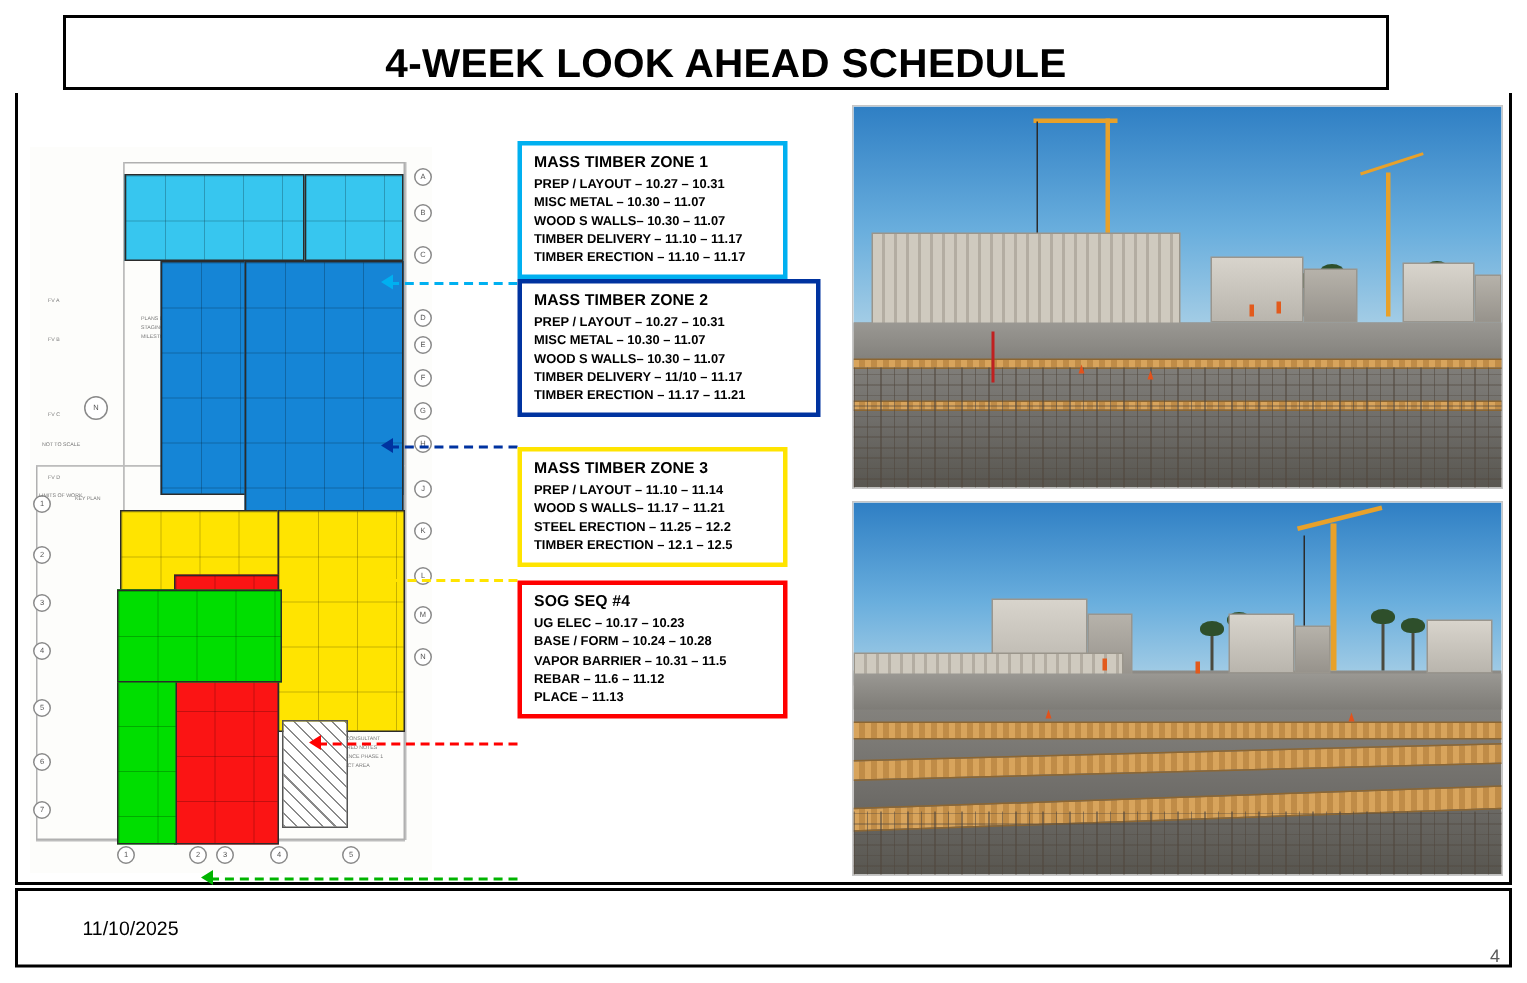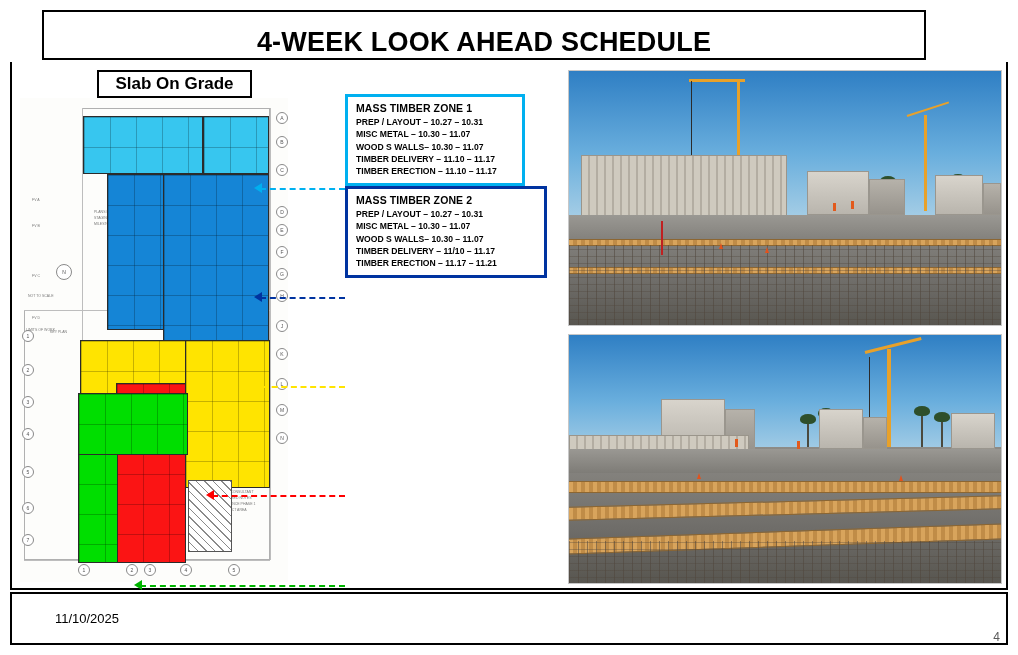--- a/index.html
+++ b/index.html
@@ -311,21 +311,20 @@
 <div class="slide">
 
   <div class="title-bar">
     <div class="title-text">4-WEEK LOOK AHEAD SCHEDULE</div>
   </div>
 
   <div class="body-frame">
 
     <div class="plan-area">
 
-      <div class="plan-title">Slab On Grade</div>
 
       <div class="sheet">
 
         <div class="thin" style="left:62px; top:10px; width:188px; height:250px;"></div>
         <div class="thin" style="left:4px; top:212px; width:246px; height:250px;"></div>
         <div class="gridline" style="left:62px; top:10px; width:1px; height:452px;"></div>
         <div class="gridline" style="left:250px; top:10px; width:1px; height:452px;"></div>
         <div class="gridline" style="left:4px; top:212px; width:246px; height:1px;"></div>
         <div class="gridline" style="left:4px; top:462px; width:246px; height:1px;"></div>
 
@@ -436,21 +435,36 @@
 
       <div class="legend-box" style="left:333px; top:124px; width:202px; border-color:#0033a0;">
         <div class="lb-title">MASS TIMBER ZONE 2</div>
         <div class="lb-line">PREP / LAYOUT – 10.27 – 10.31</div>
         <div class="lb-line">MISC METAL – 10.30 – 11.07</div>
         <div class="lb-line">WOOD S WALLS– 10.30 – 11.07</div>
         <div class="lb-line">TIMBER DELIVERY – 11/10 – 11.17</div>
         <div class="lb-line">TIMBER ERECTION – 11.17 – 11.21</div>
       </div>
 
-
+      <div class="legend-box" style="left:333px; top:236px; width:180px; border-color:#ffe400;">
+        <div class="lb-title">MASS TIMBER ZONE 3</div>
+        <div class="lb-line">PREP / LAYOUT – 11.10 – 11.14</div>
+        <div class="lb-line">WOOD S WALLS– 11.17 – 11.21</div>
+        <div class="lb-line">STEEL ERECTION – 11.25 – 12.2</div>
+        <div class="lb-line">TIMBER ERECTION – 12.1 – 12.5</div>
+      </div>
+
+      <div class="legend-box" style="left:333px; top:325px; width:180px; border-color:#ff0000;">
+        <div class="lb-title">SOG SEQ #4</div>
+        <div class="lb-line">UG ELEC – 10.17 – 10.23</div>
+        <div class="lb-line">BASE / FORM – 10.24 – 10.28</div>
+        <div class="lb-line">VAPOR BARRIER – 10.31 – 11.5</div>
+        <div class="lb-line">REBAR – 11.6 – 11.12</div>
+        <div class="lb-line">PLACE – 11.13</div>
+      </div>
 
     </div>
 
     <div class="photo photo-top">
       <div class="sky" style="height:150px;"></div>
       <div class="ground" style="height:110px;"></div>
 
       <div class="palm" style="left:300px; top:118px; height:22px;"></div>
       <div class="palm" style="left:318px; top:112px; height:28px;"></div>
       <div class="palm" style="left:388px; top:110px; height:30px;"></div>

